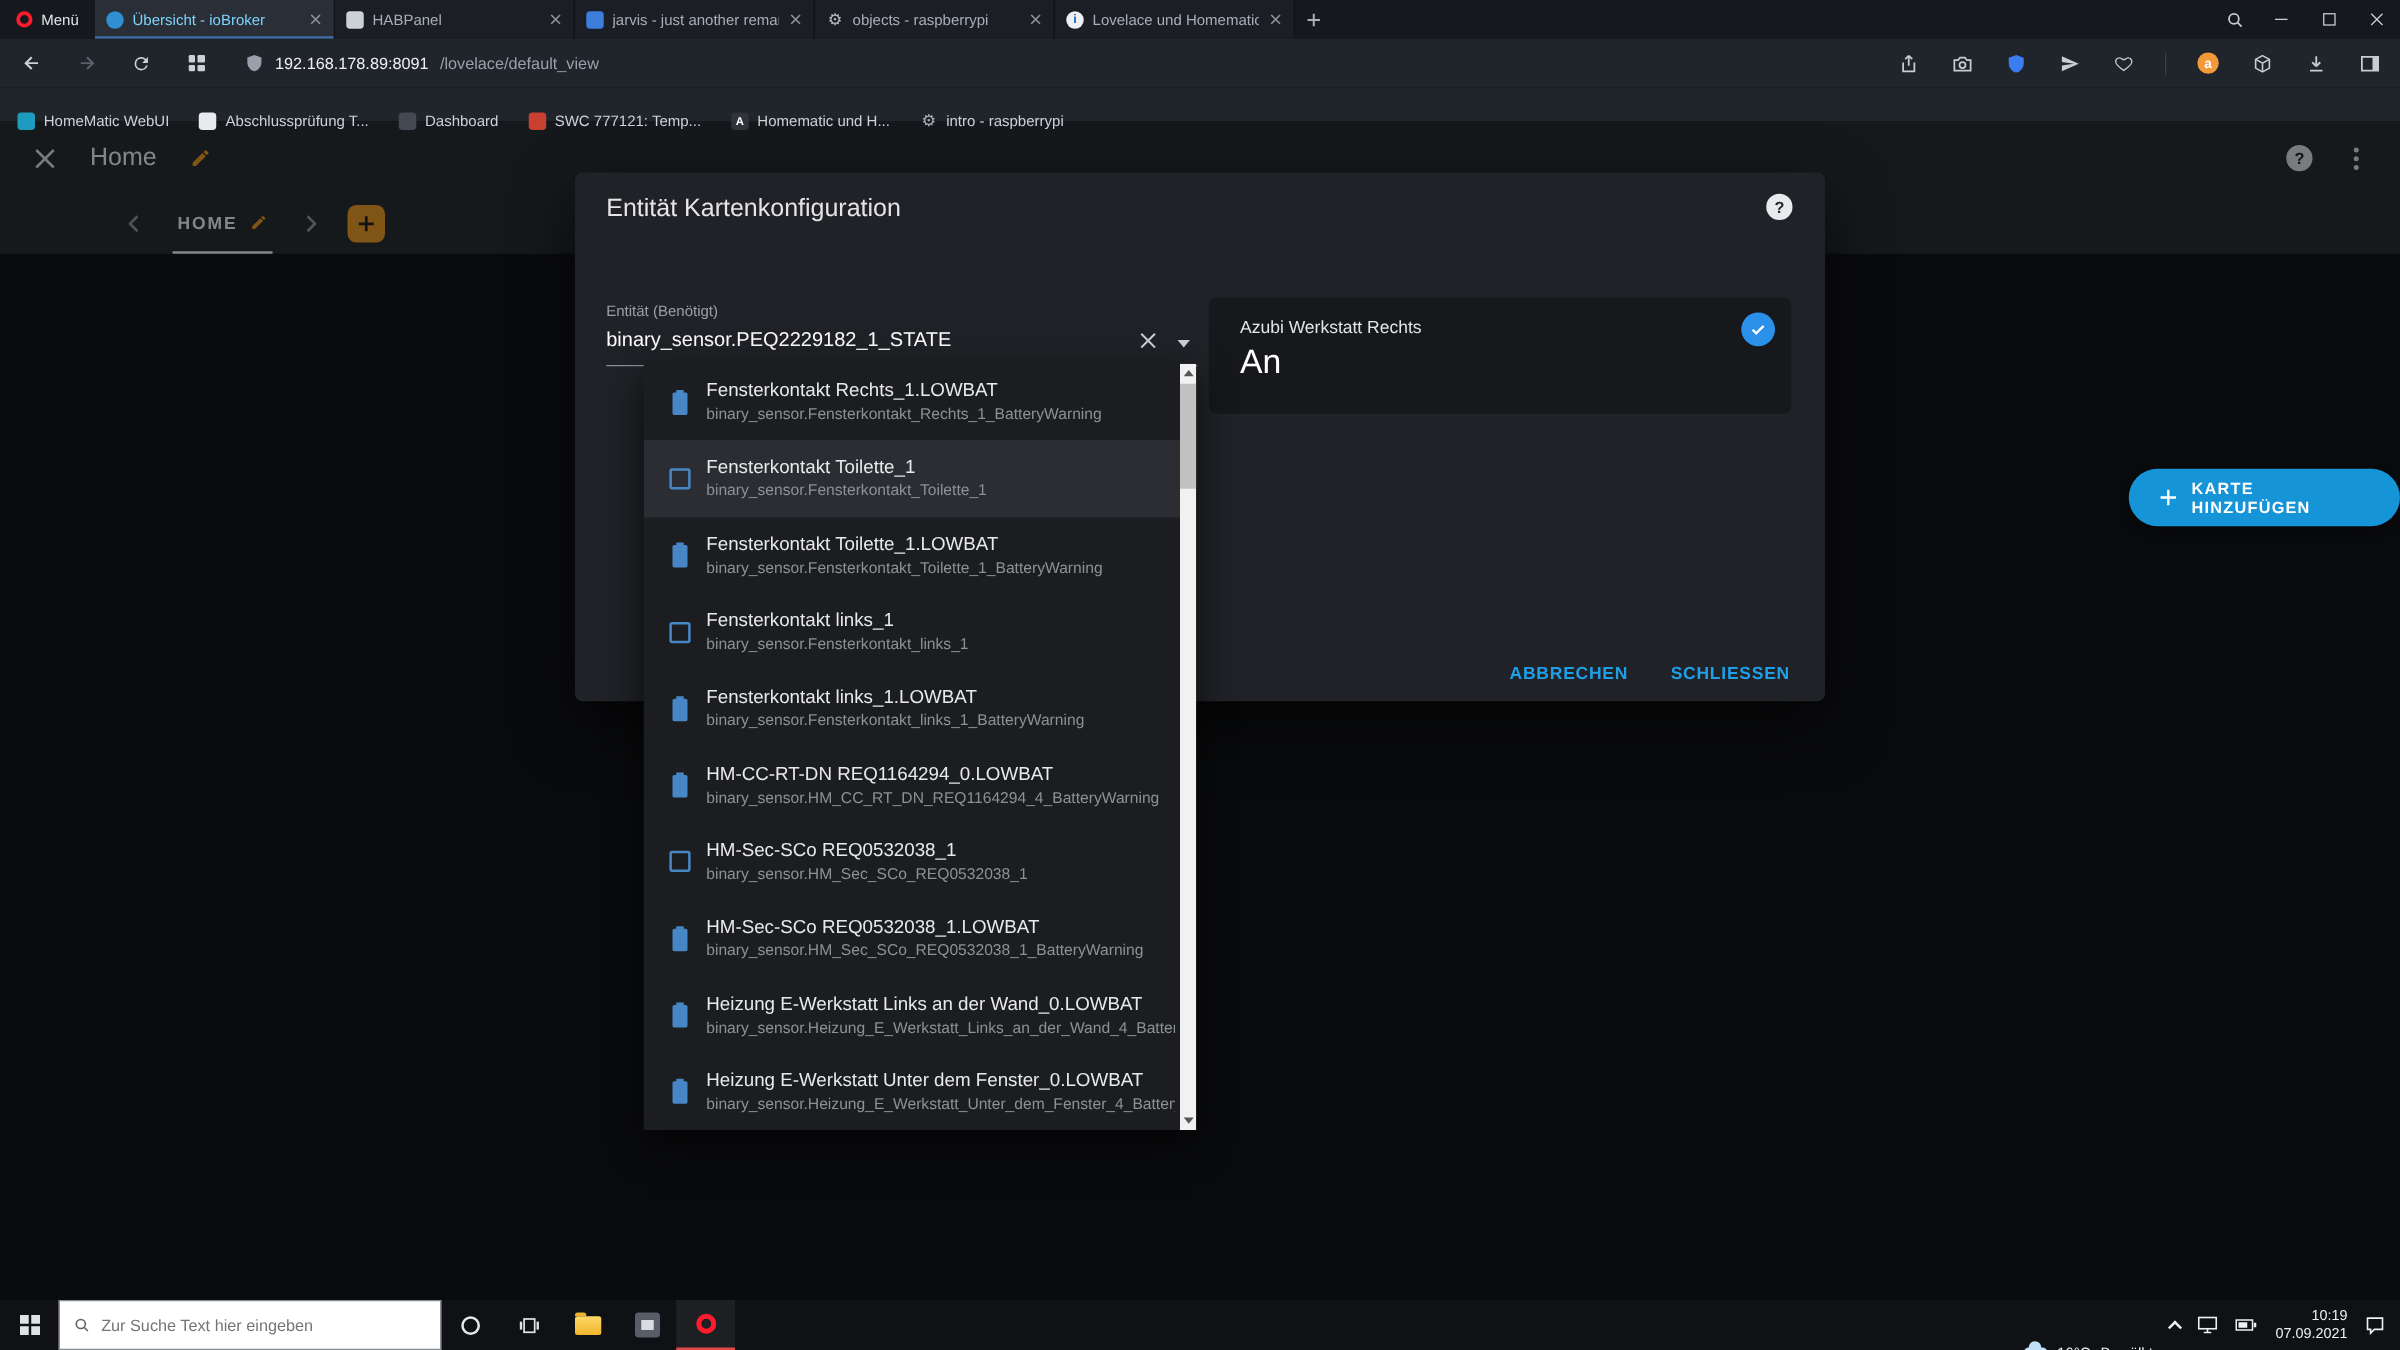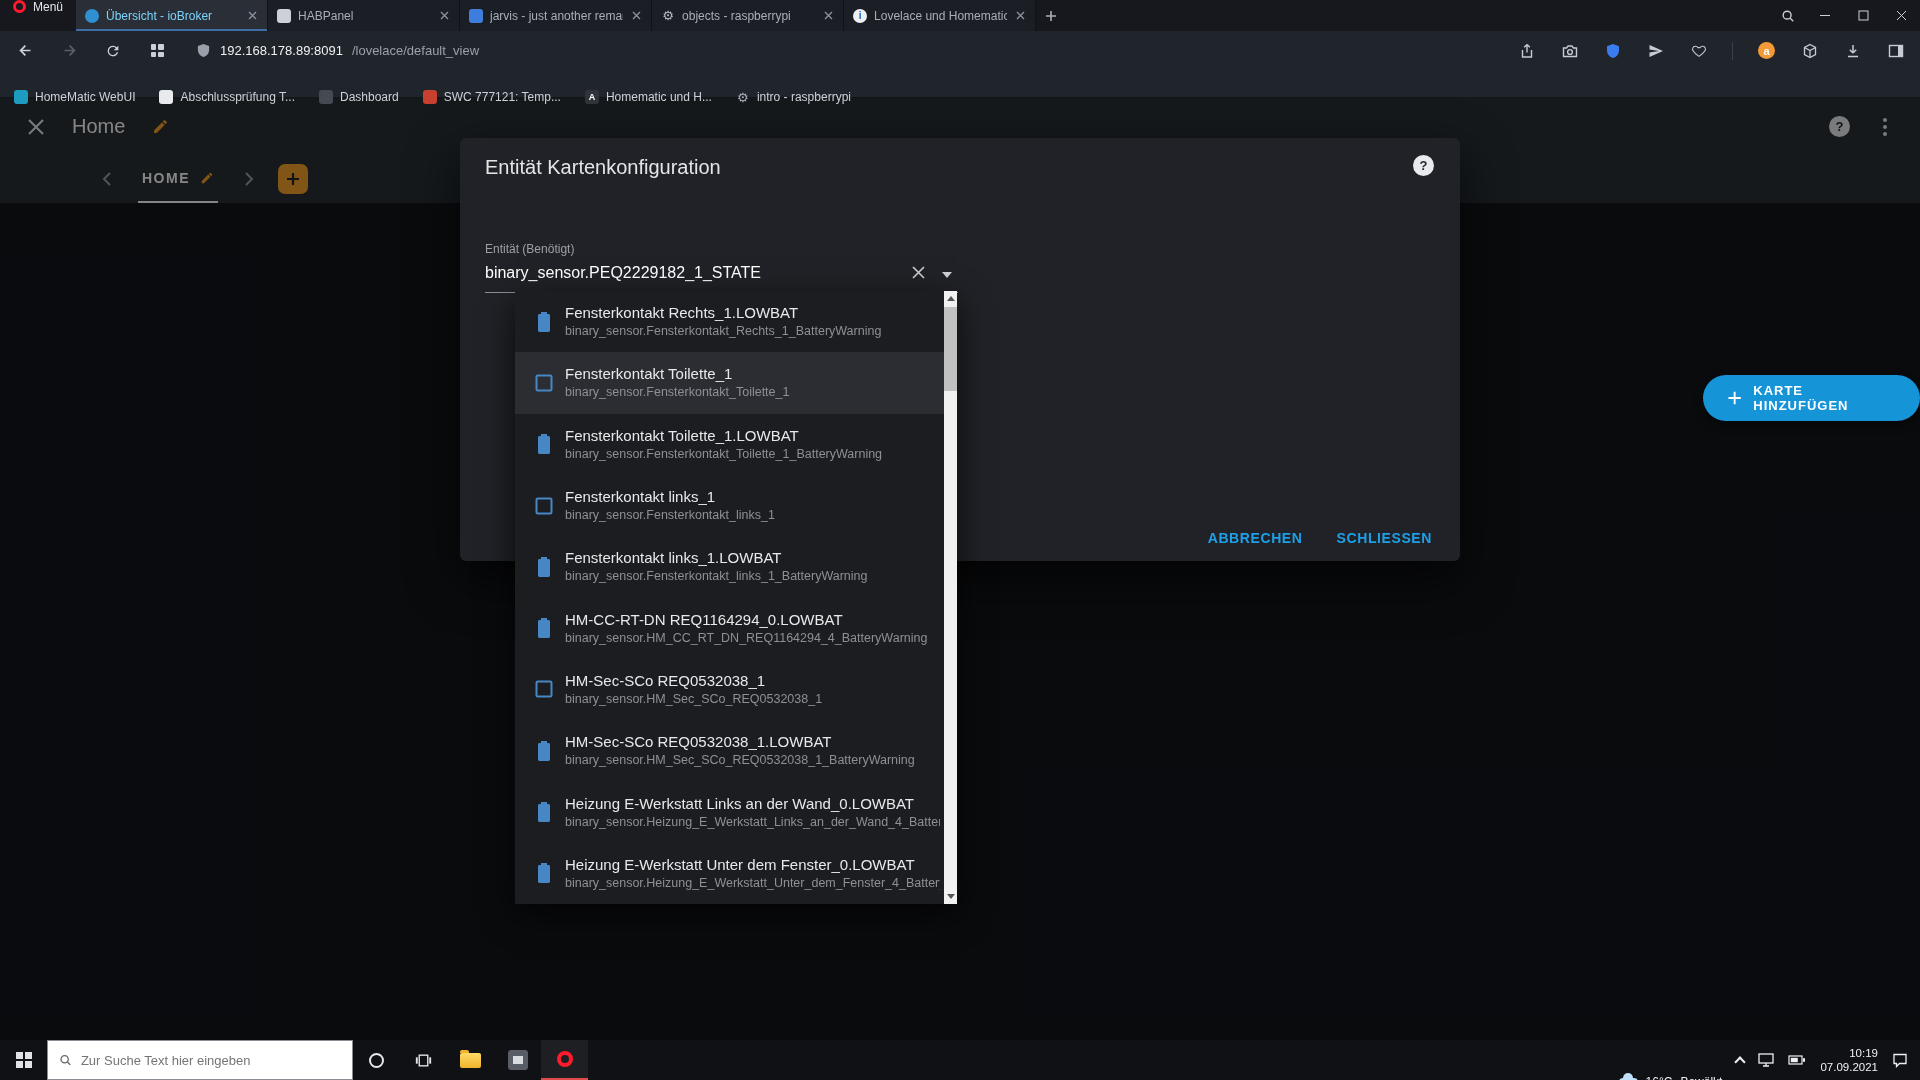--- a/index.html
+++ b/index.html
@@ -1,21 +1,21 @@
 <!DOCTYPE html>
 <html><head>
 <meta charset="utf-8">
 <style>
   * { margin:0; padding:0; box-sizing:border-box; }
   body { background:#000; font-family:"Liberation Sans","DejaVu Sans",sans-serif; }
   .screen { position:relative; width:1920px; height:1080px; overflow:hidden; background:#101114; }
 
   
   .tabbar { position:absolute; top:0; left:0; width:100%; height:31px; background:#16181d; display:flex; align-items:stretch; z-index:30; }
-  .menu-btn { display:flex; gap:7px; padding:0 13px; cursor:default; }
+  .menu-btn { display:flex; align-items:center; gap:7px; padding:0 13px; cursor:default; }
   .opera-ring { width:13px; height:13px; border:3px solid #ff1b2d; border-radius:50%; }
   .menu-label { font-size:12px; color:#e3e6ea; }
   .tabs { display:flex; }
   .tab { width:192px; display:flex; align-items:center; gap:7px; padding:0 9px; color:#a8aeb7; font-size:12px; background:#1b1e24; border-right:1px solid #101217; }
   .tab.active { background:#2a2e36; color:#7dd3fc; box-shadow:inset 0 -2px 0 #3d6ea5; }
   .favicon { width:14px; height:14px; flex:none; border-radius:3px; display:flex; align-items:center; justify-content:center; font-size:10px; }
   .fav-iobroker { background:#2f8fd0; border-radius:50%; }
   .fav-habpanel { background:#ccd1d8; }
   .fav-jarvis  { background:#3d7ddb; }
   .fav-gear { color:#b7bcc4; }
@@ -404,20 +404,29 @@
         <input class="field-input" type="text" value="binary_sensor.PEQ2229182_1_STATE" style="">
         <span class="field-clear">
           <svg width="15" height="15" viewBox="0 0 15 15">
               <path d="M2 2l11 11M13 2L2 13" stroke="currentColor" stroke-width="1.6"></path>
             </svg>
         </span>
         <span class="field-caret"></span>
       </div>
     </div>
 
+    <div class="pcard">
+      <span class="pcard-name">Azubi Werkstatt Rechts</span>
+      <span class="pcard-state">An</span>
+      <span class="pcard-check">
+        <svg width="15" height="15" viewBox="0 0 24 24">
+            <path d="M5 12.5l4.5 4.5L19 7.5" fill="none" stroke="currentColor" stroke-width="3"></path>
+          </svg>
+      </span>
+    </div>
 
     <div class="actions">
       <span class="action-btn">ABBRECHEN</span>
       <span class="action-btn">SCHLIESSEN</span>
     </div>
   </div>
 
   <div class="listbox">
     <div class="erows">
   <div class="erow battery">

